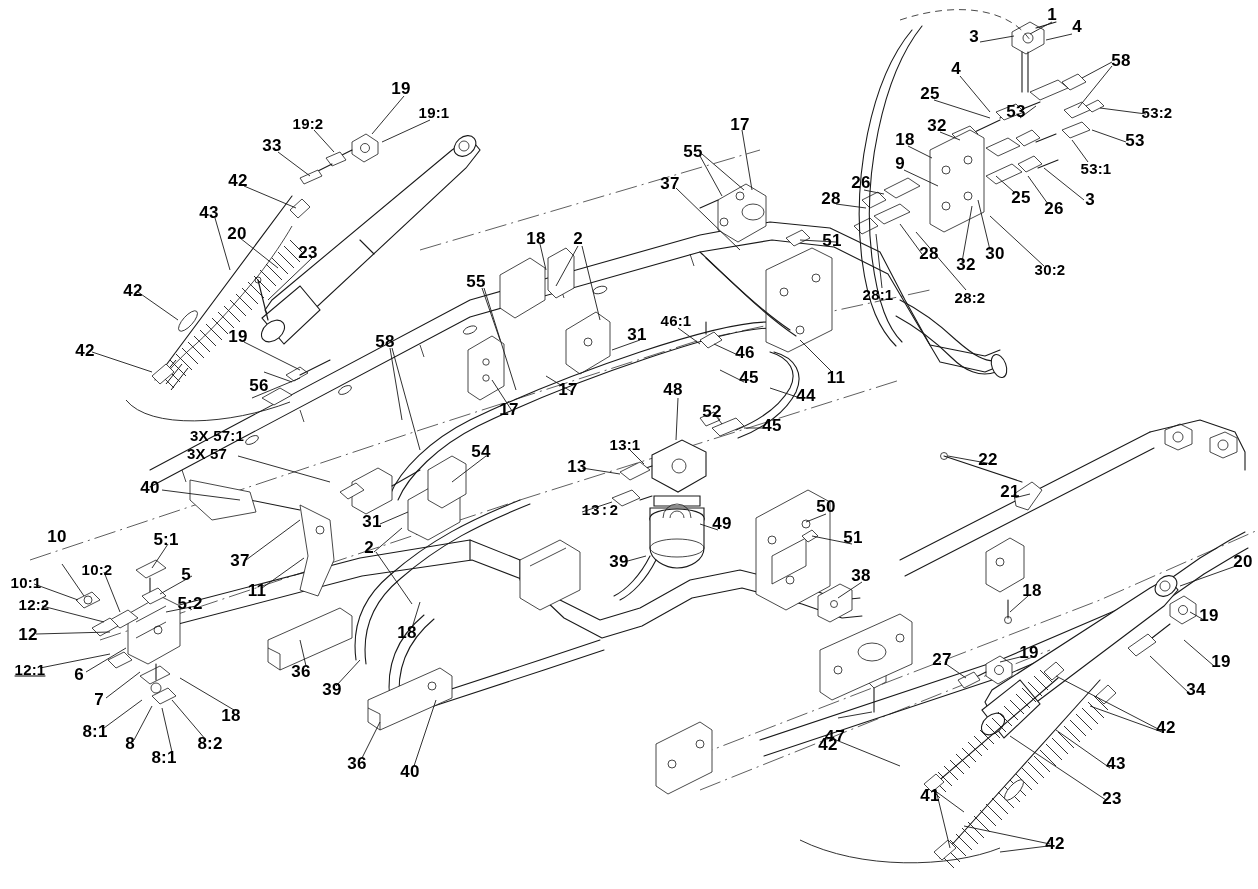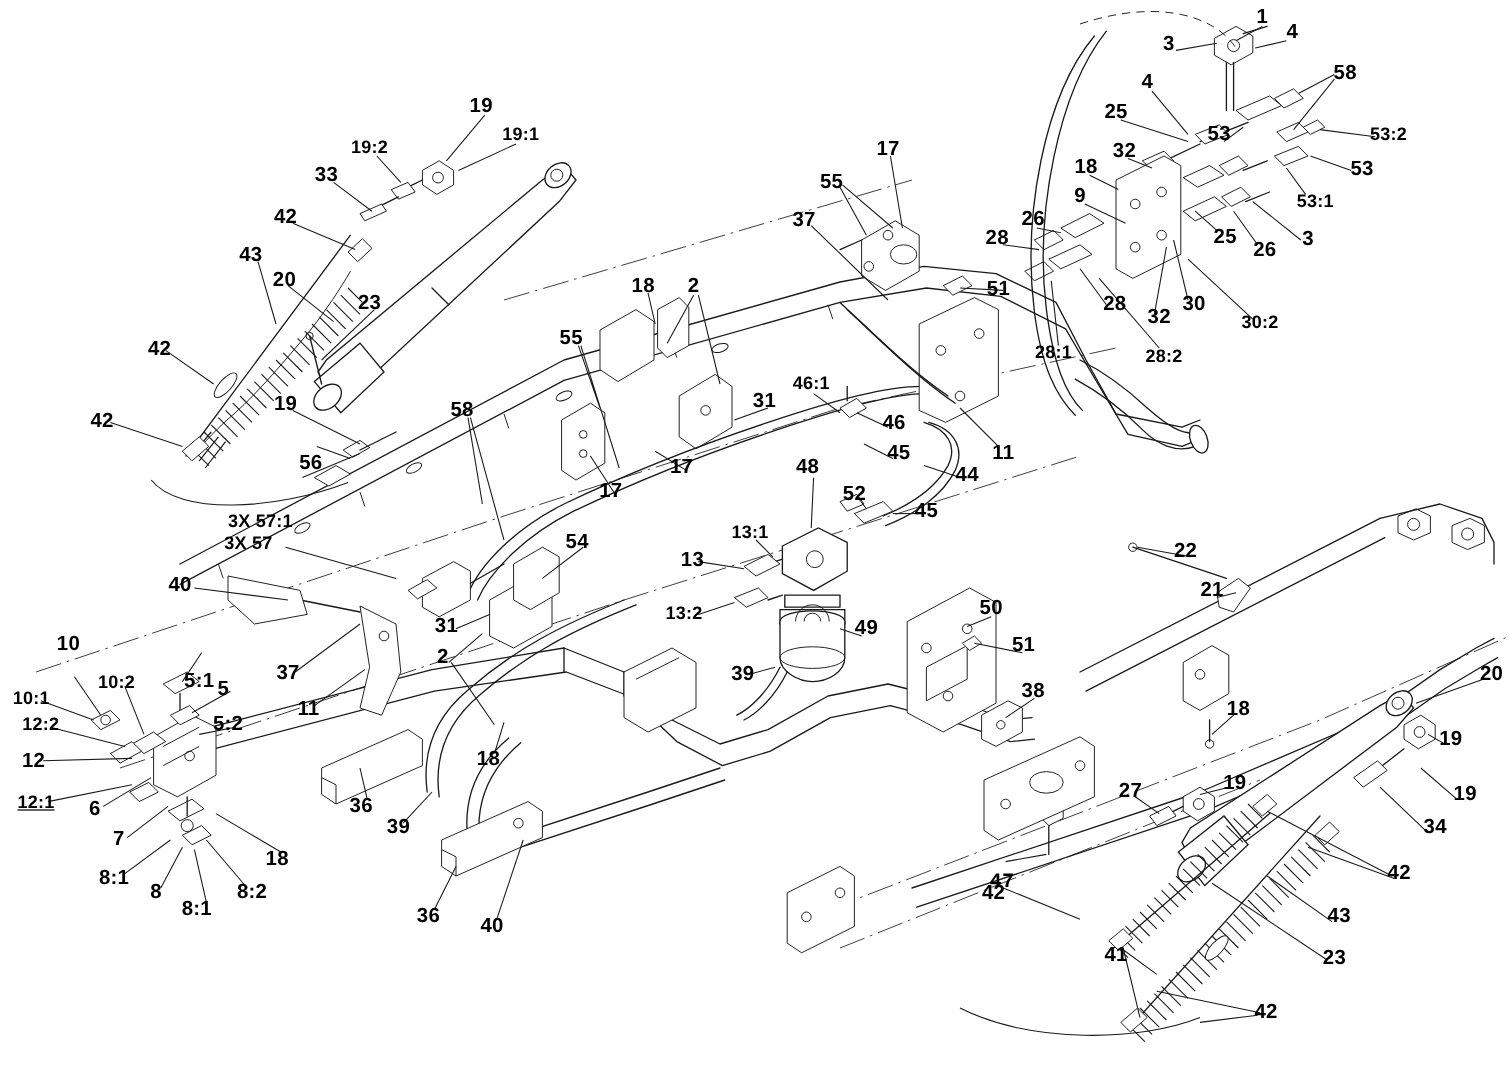--- a/index.html
+++ b/index.html
@@ -622,25 +622,25 @@
       <div class="callout" style="left: 509px; top: 409px;">17</div>
       <div class="callout" style="left: 772px; top: 425px;">45</div>
       <div class="callout small" style="left: 207px; top: 453px;">3X 57</div>
       <div class="callout" style="left: 481px; top: 451px;">54</div>
       <div class="callout small" style="left: 625px; top: 444px;">13:1</div>
       <div class="callout" style="left: 988px; top: 459px;">22</div>
       <div class="callout" style="left: 577px; top: 466px;">13</div>
       <div class="callout" style="left: 1010px; top: 491px;">21</div>
       <div class="callout" style="left: 150px; top: 487px;">40</div>
       <div class="callout" style="left: 826px; top: 506px;">50</div>
-      <div class="callout small" style="left: 570px; top: 511px;">13:2</div>
+      <div class="callout small" style="left: 600px; top: 511px; font-family: Liberation Mono, monospace;">13:2</div>
       <div class="callout" style="left: 372px; top: 521px;">31</div>
       <div class="callout" style="left: 722px; top: 523px;">49</div>
       <div class="callout" style="left: 853px; top: 537px;">51</div>
-      <div class="callout" style="left: 166px; top: 539px; margin-top: 28px;">5:1</div>
+      <div class="callout" style="left: 166px; top: 539px;">5:1</div>
       <div class="callout" style="left: 369px; top: 547px;">2</div>
       <div class="callout" style="left: 619px; top: 561px;">39</div>
       <div class="callout" style="left: 57px; top: 536px; text-align: center;">10</div>
       <div class="callout small" style="left: 97px; top: 569px;">10:2</div>
       <div class="callout" style="left: 1243px; top: 561px;">20</div>
       <div class="callout" style="left: 240px; top: 560px;">37</div>
       <div class="callout" style="left: 186px; top: 574px;">5</div>
       <div class="callout small" style="left: 26px; top: 582px;">10:1</div>
       <div class="callout" style="left: 257px; top: 590px;">11</div>
       <div class="callout" style="left: 861px; top: 575px;">38</div>

